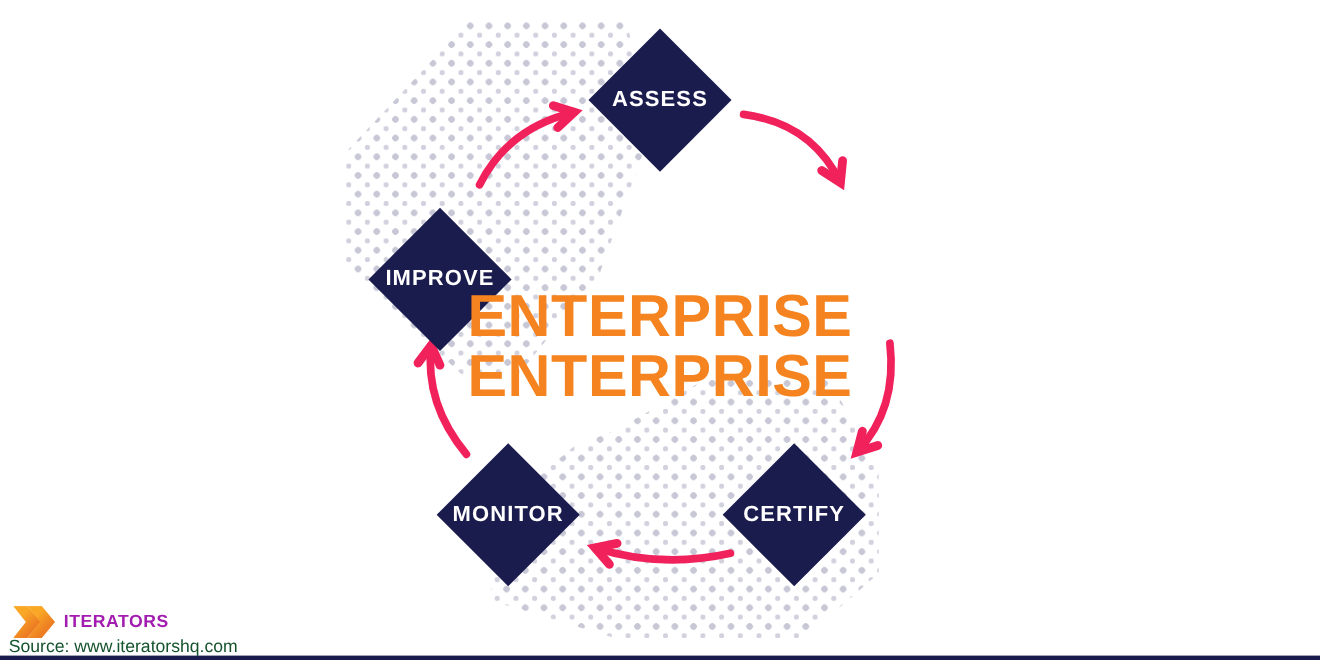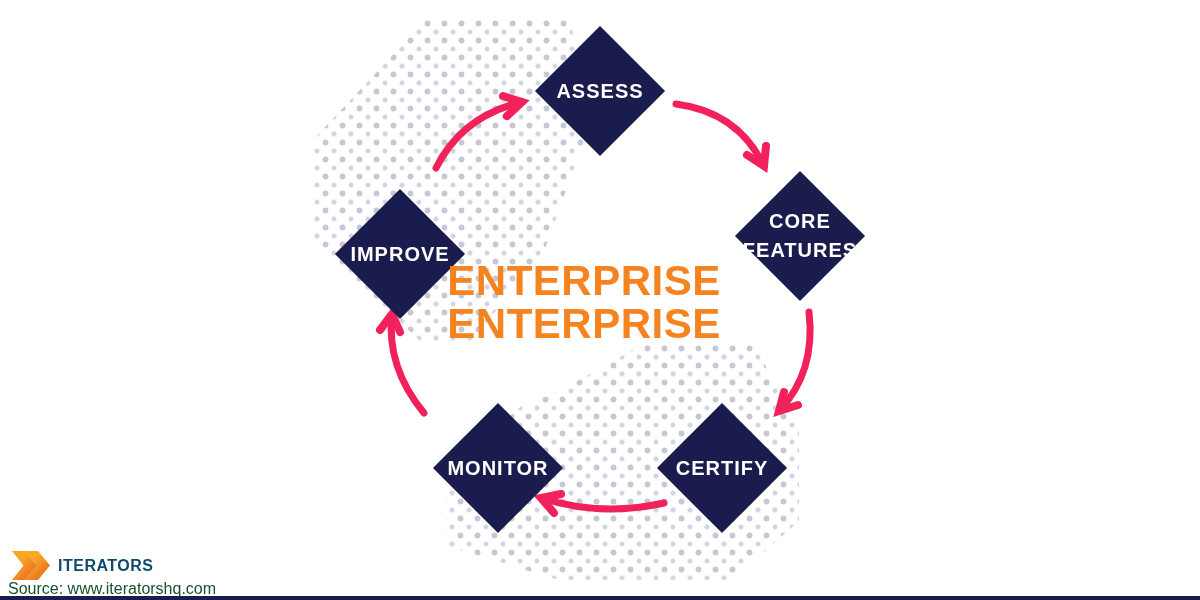--- a/index.html
+++ b/index.html
@@ -40,35 +40,35 @@
   }
   .node .label{
     position:absolute;left:50%;top:50%;transform:translate(-50%,-50%);
     width:118px;text-align:center;
     color:#ffffff;font-size:20px;font-weight:700;letter-spacing:1px;
     line-height:1.45;
   }
 
   
   .title{
-    position:absolute;left:384px;top:260px;width:400px;text-align:center;
-    color:#f5831f;font-weight:800;font-size:42px;line-height:1.02;
+    position:absolute;left:400px;top:260px;width:400px;text-align:center;
+    color:#f5831f;font-weight:800;font-size:54px;line-height:1.02;
     letter-spacing:0.5px;
   }
 
   
   .logo{position:absolute;left:12px;top:551px;display:flex;align-items:center;}
   .chev{
     width:25px;height:29px;display:inline-block;
     background:linear-gradient(135deg,#f9a826 30%,#ed7d23 70%);
     clip-path:polygon(0% 0%, 52% 0%, 100% 50%, 52% 100%, 0% 100%, 46% 50%);
   }
   .chev.second{margin-left:-12px;}
   .brand{
-    margin-left:8px;color:#0c4a6e;font-size:16px;font-weight:800;letter-spacing:0.5px;
+    margin-left:8px;color:#a21caf;font-size:16px;font-weight:800;letter-spacing:0.5px;
   }
   .source{
     position:absolute;left:8px;top:580px;color:#14532d;font-size:16px;font-weight:400;
   }
   .bottom-bar{position:absolute;left:0;bottom:0;width:1200px;height:4px;background:#1b1c4e;}
 </style>
 </head>
 <body>
 
 <div class="stage">
@@ -97,31 +97,27 @@
       <path class="arrow" d="M 424 413 Q 386 367 392 314"></path>
       <path class="barb" d="M 380 330 L 392 314 L 400 332"></path>
     </g>
   </svg>
 
   <div class="node" style="left:554px;top:45px;">
     <div class="shape"></div>
     <div class="label">ASSESS</div>
   </div>
 
-  <div class="node" style="left:754px;top:190px;">
-    <div class="shape"></div>
-    <div class="label">CORE FEATURES</div>
-  </div>
 
   <div class="node" style="left:676px;top:422px;">
     <div class="shape"></div>
     <div class="label">CERTIFY</div>
   </div>
 
-  <div class="node" style="left:452px;top:422px;">
+  <div class="node" style="left:416px;top:422px;">
     <div class="shape"></div>
     <div class="label">MONITOR</div>
   </div>
 
   <div class="node" style="left:354px;top:208px;">
     <div class="shape"></div>
     <div class="label">IMPROVE</div>
   </div>
 
   <div class="title">

